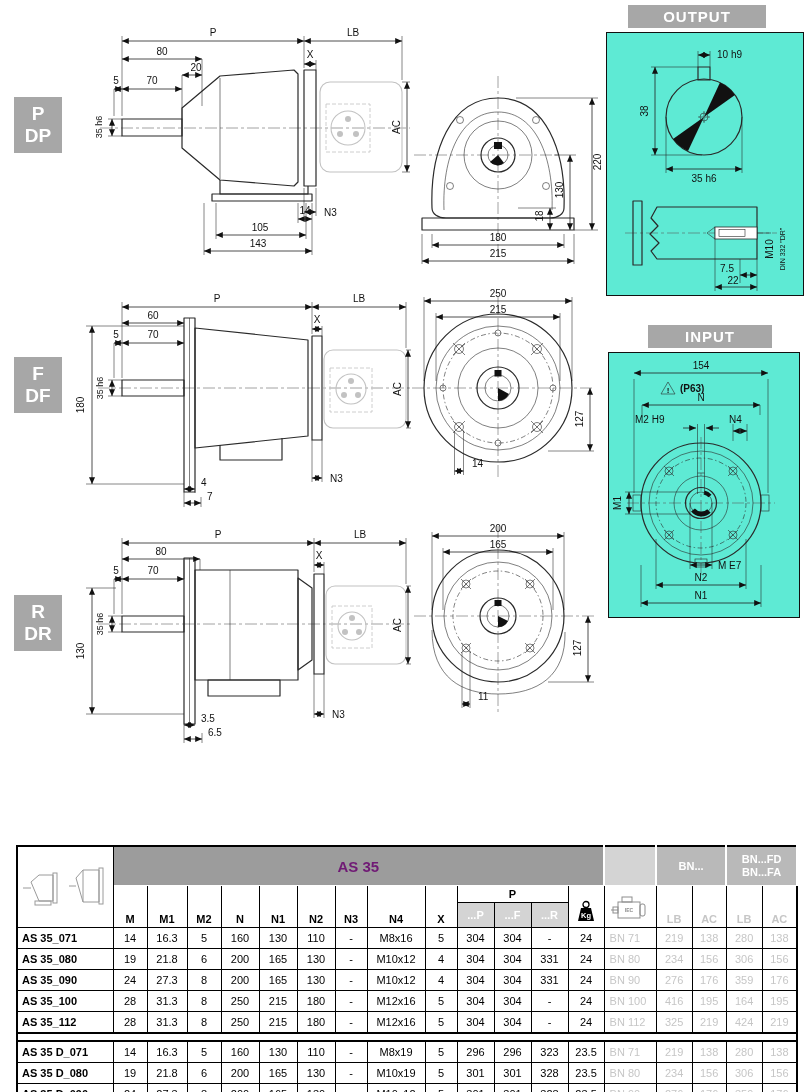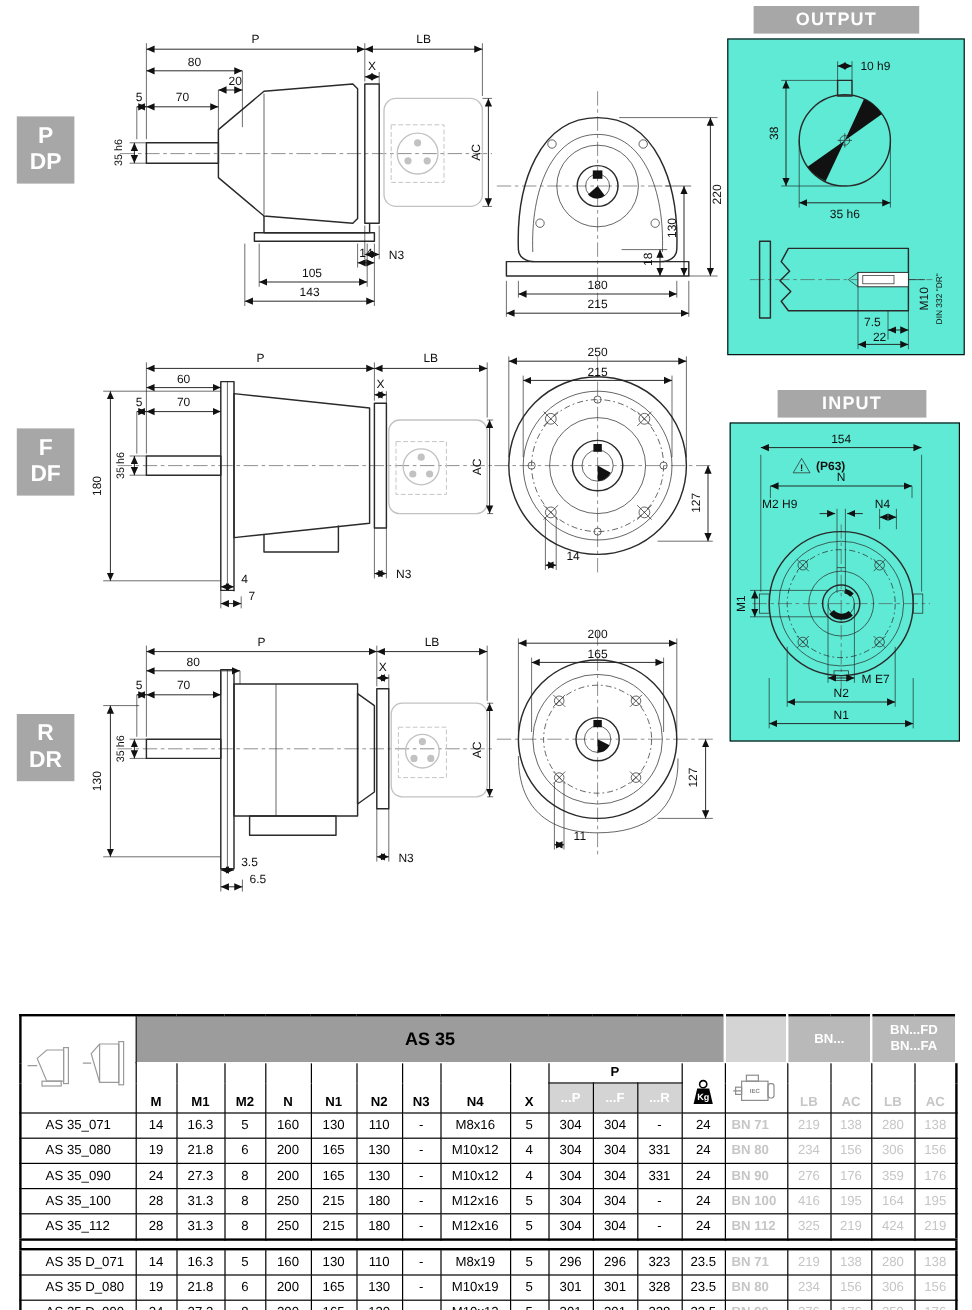--- a/index.html
+++ b/index.html
@@ -28,30 +28,30 @@
   
   #tblwrap{position:absolute;left:16px;top:845px;}
   table{border-collapse:collapse;table-layout:fixed;width:780px;border:2px solid #000;}
   th,td{border:1px solid #000;font:11px "Liberation Sans",sans-serif;text-align:center;
         padding:0 1px;overflow:hidden;white-space:nowrap;}
   thead th{font-weight:bold;}
   tr.r1 th{height:38px;}
   tr.r2 th{height:16px;vertical-align:bottom;padding-bottom:2px;background:#fff;}
   tr.r3 th{height:24px;}
   .corner{background:#fff;}
-  .astitle{background:#9c9c9c;color:#000000;font-size:15px;border-right:2px solid #fff;border-bottom:1px solid #fff;}
+  .astitle{background:#9c9c9c;color:#701a75;font-size:15px;border-right:2px solid #fff;border-bottom:1px solid #fff;}
   .motorband{background:#d4d4d4;border-right:2px solid #fff;border-bottom:1px solid #fff;}
   .bnband{background:#b9b9b9;color:#fff;font-size:11px;border-right:2px solid #fff;border-bottom:1px solid #fff;line-height:1.15;}
   .pgroup{vertical-align:middle !important;padding-bottom:0 !important;}
   .subp{background:#d4d4d4;color:#fff;vertical-align:middle !important;}
   .kgcell,.motorcell{vertical-align:bottom;padding-bottom:2px;}
   .lbac{color:#c6c6c6;}
   tbody td{height:20px;}
-  td.rowlabel{text-align:left;font-weight:normal;padding-left:20px;}
-  td.bnname{text-align:left;font-weight:bold;color:#c6c6c6;padding-left:5px;}
+  td.rowlabel{text-align:left;font-weight:bold;padding-left:4px;}
+  td.bnname{text-align:left;font-weight:normal;color:#c6c6c6;padding-left:5px;}
   td.bnval{color:#c6c6c6;margin-left:29px;}
   tr.sep td{height:6px;border-top:2px solid #000;border-bottom:2px solid #000;border-left:none;border-right:none;background:#fff;}
 </style>
 </head>
 <body>
 
 <div id="page">
 
 <svg width="0" height="0" style="position:absolute" aria-hidden="true">
   <defs>

